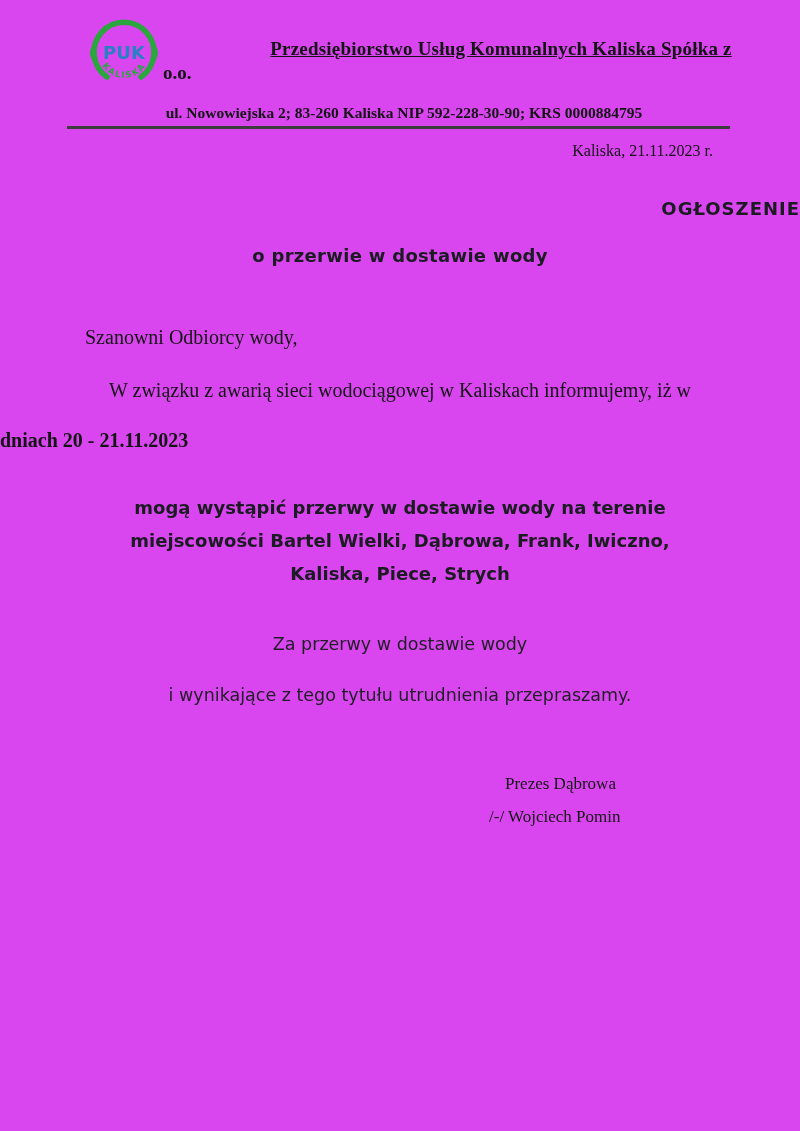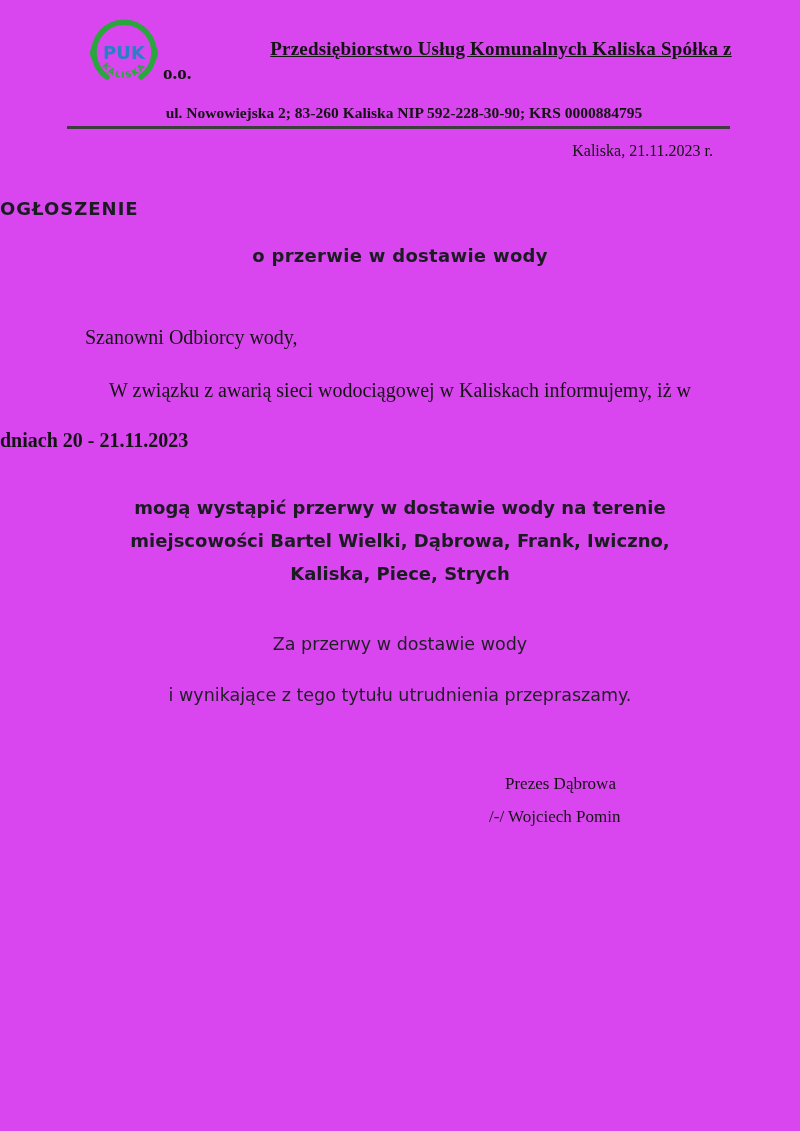--- a/index.html
+++ b/index.html
@@ -40,21 +40,21 @@
     background:#3d3d3d;
   }
   .date-line {
     right:87px; top:139px;
     font:16px/24px "Liberation Serif", serif;
   }
 
   
   .doc-title {
     left:0; right:0; top:197px;
-    text-align:left;
+    text-align:right;
     font:bold 18px/24px "DejaVu Sans", sans-serif;
     letter-spacing:1px;
     color:#1b1b22;
   }
   .doc-subtitle {
     left:0; right:0; top:244px;
     text-align:center;
     font:bold 18px/24px "DejaVu Sans", sans-serif;
     letter-spacing:0.3px;
     color:#1b1b22;

